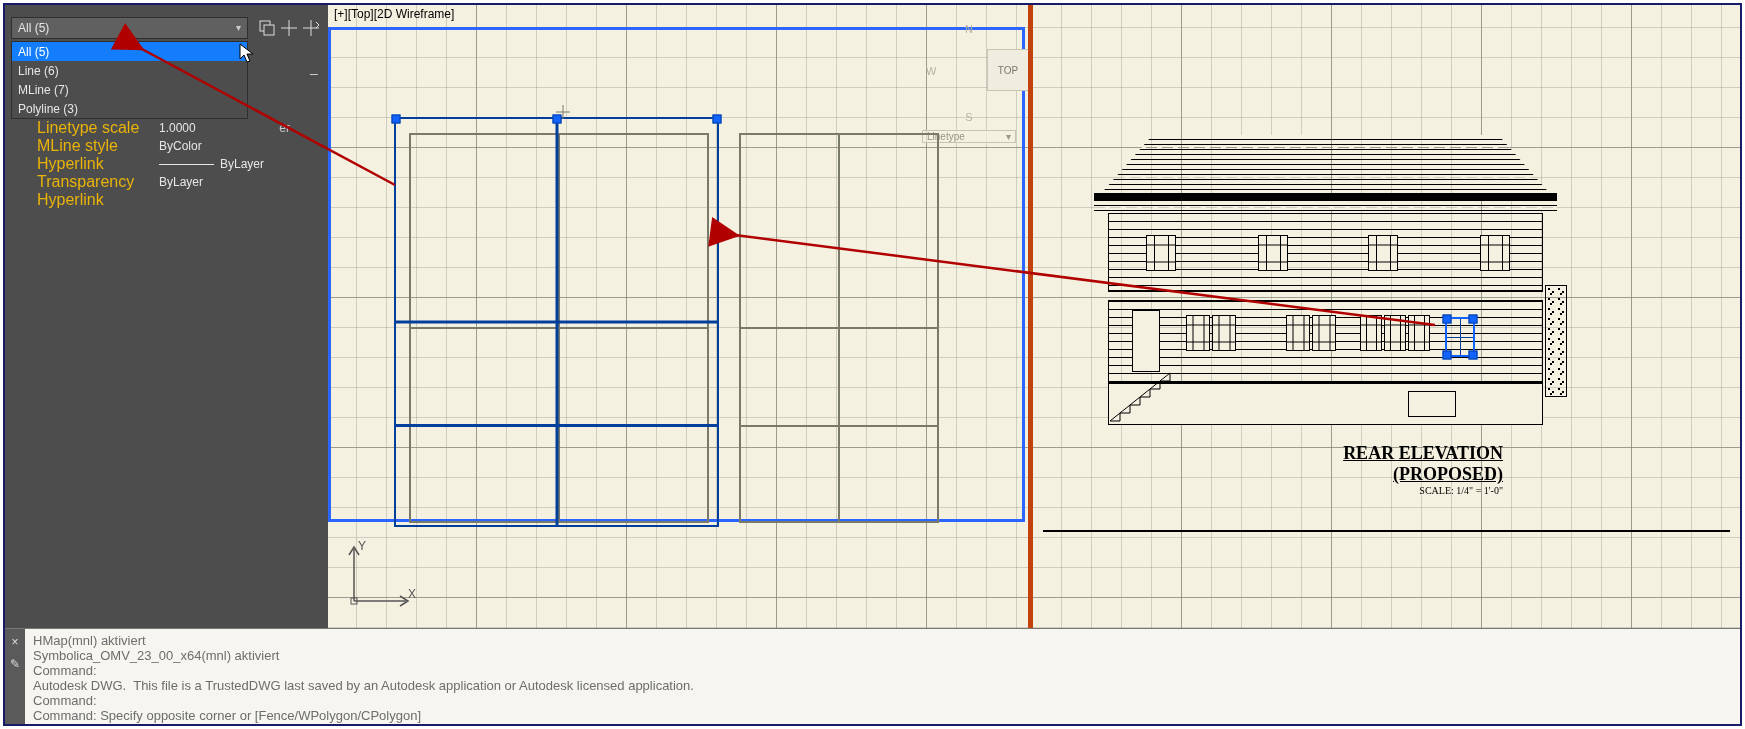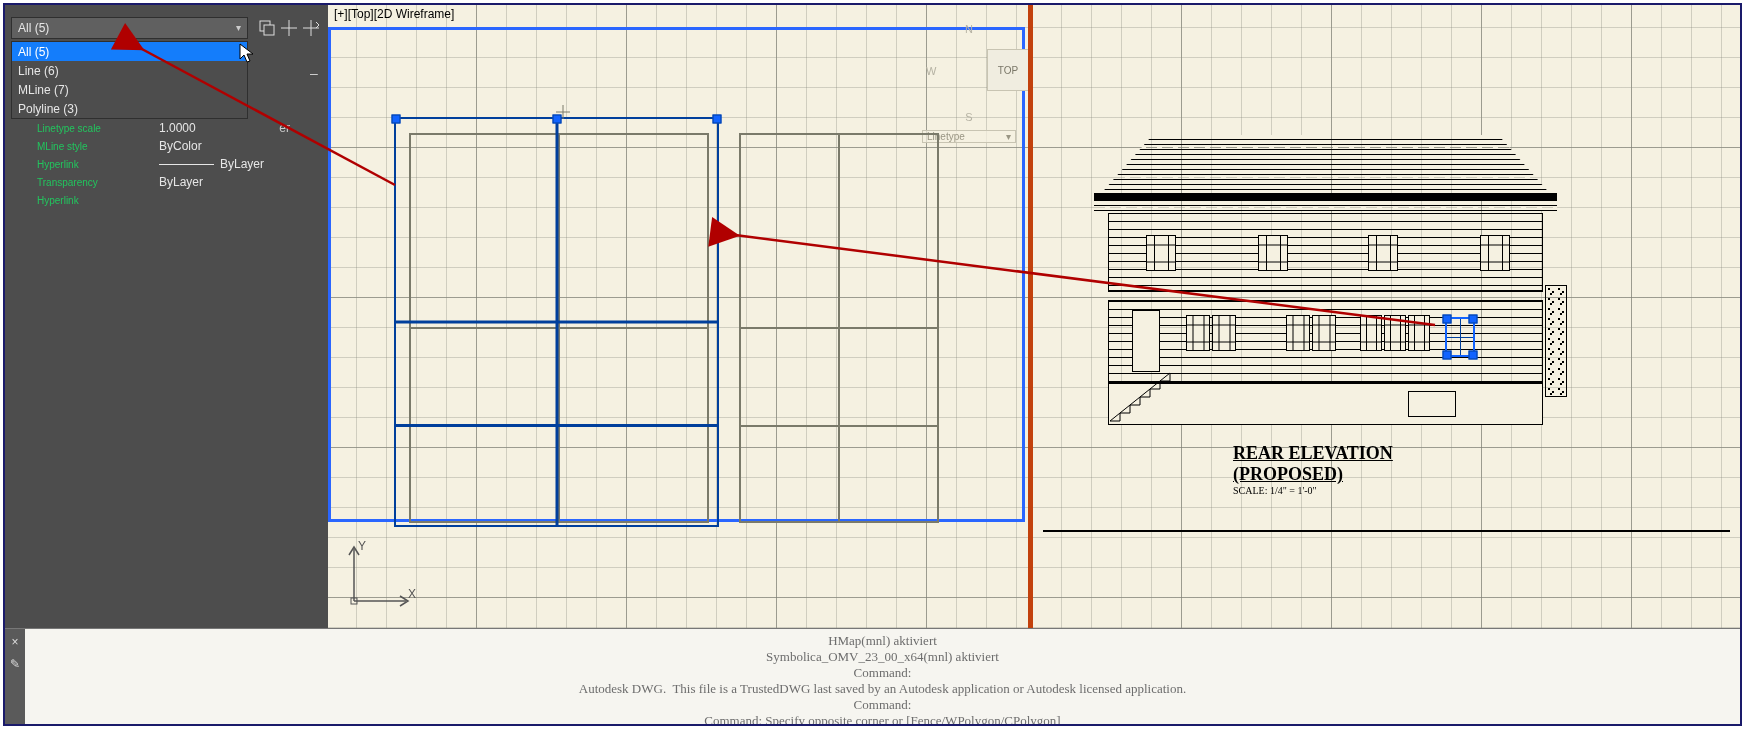--- a/index.html
+++ b/index.html
@@ -102,21 +102,21 @@
     right: 6px; top: 60px;
     width: 12px;
     color:#ccc;
     font-size: 14px;
   }
   .prop-rows {
     margin-top: 76px;
     padding: 0 16px 0 32px;
   }
   .prop-row { display:flex; height:18px; align-items:center; }
-  .prop-row .pl { width: 122px; color:#22c55e; font-size:10px; }
+  .prop-row .pl { width: 122px; color:#eab308; font-size:16px; }
   .prop-row .pv { color:#e6e6e6; font-size:12px; display:flex; align-items:center; gap:6px;}
   .pv-line {
     display:inline-block; width:55px; border-top:1px solid #e6e6e6;
   }
   .peek { position:absolute; right:38px; top:116px; color:#ccc; font-size:12px;}
   
   .drawing-area {
     flex:1;
     display:flex;
     min-width:0;
@@ -195,45 +195,44 @@
   .win-sm {
     position:absolute; border:1px solid #000; background:#f5f1e1;
     background-image:
       linear-gradient(to right,#000 1px,transparent 1px),
       linear-gradient(to bottom,#000 1px,transparent 1px);
     background-size: 50% 50%;
     background-position: 50% 50%;
   }
   .door { position:absolute; border:1px solid #000; background:#f5f1e1;}
   .stairs { position:absolute; }
-  .title-block { position:absolute; text-align:left; }
+  .title-block { position:absolute; text-align:right; }
   .title-block .t1 { font-family: "Times New Roman", serif; font-weight:bold; font-size:18px; text-decoration: underline;}
   .title-block .t2 { font-family: "Times New Roman", serif; font-size:10px;}
   
   .cmd-area {
     height: 96px;
     display:flex;
     background:#f6f5f0;
     border-top:1px solid #777;
   }
   .cmd-gutter {
     width:20px; background:#5a5a5a;
     display:flex; flex-direction:column; align-items:center;
     color:#ddd; gap:8px; padding-top:6px;
   }
   .cmd-gutter span{font-size:12px;}
   .cmd-text {
     flex:1;
-    font-family: Liberation Serif, serif;
+    font-family: Liberation Sans, sans-serif;
     font-size:13px;
     color:#6d6d6d;
     padding:4px 8px;
     white-space:pre;
     overflow:hidden;
-    text-align:center;
   }
   
   .overlay-svg {
     position:absolute; inset:0; pointer-events:none; z-index:50;
   }
   
   .sel-win {
     position:absolute; border:2px solid #1163ff;
   }
   .sel-win .grip { background:#1163ff;}

